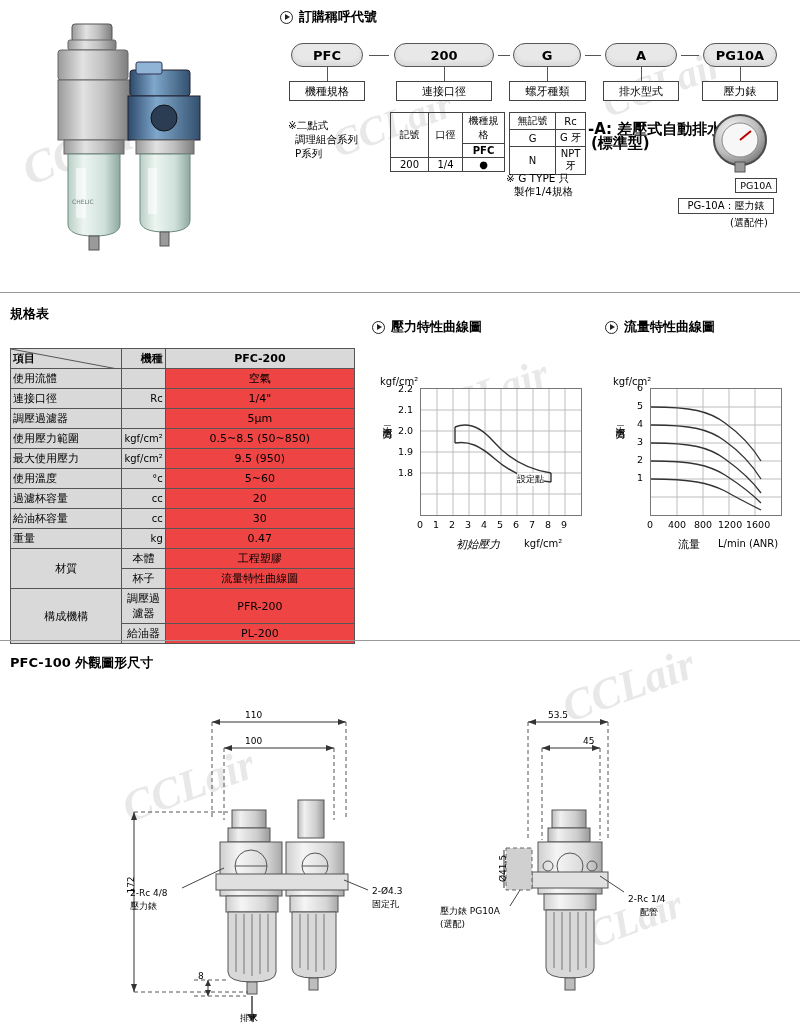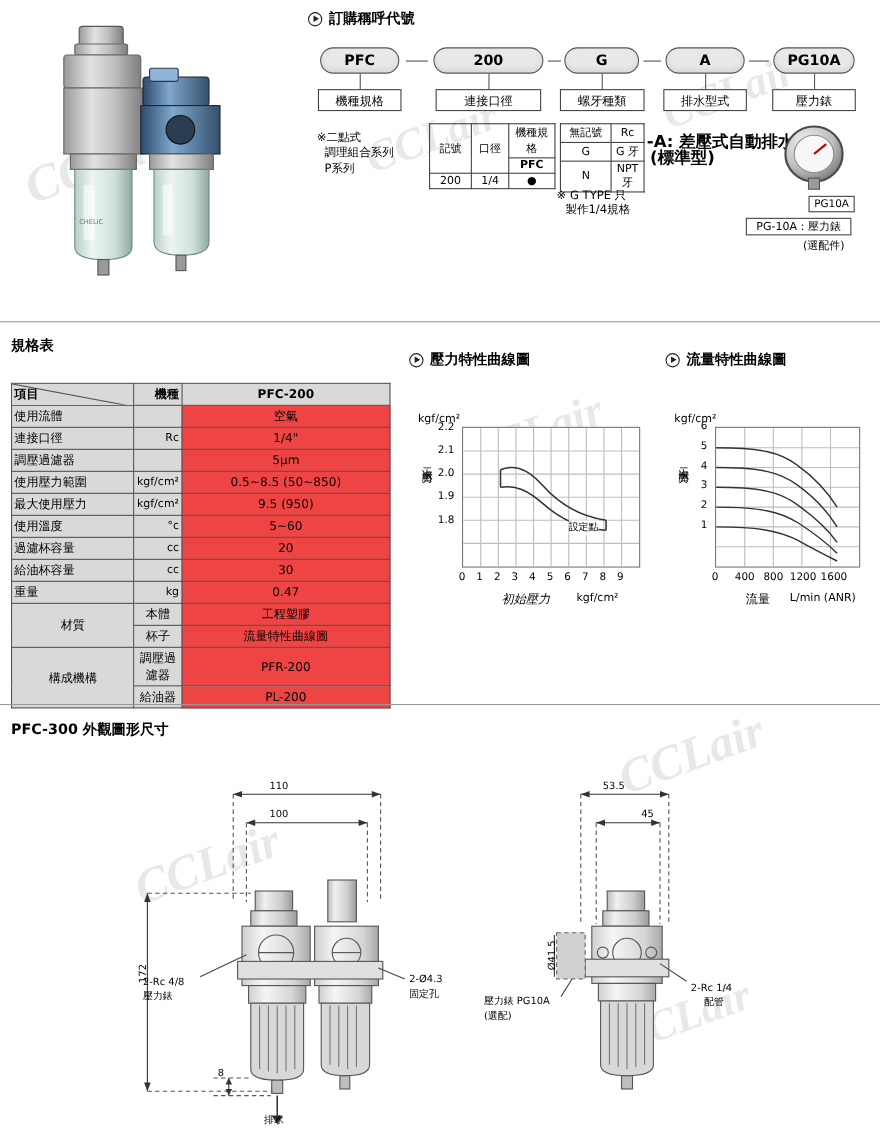--- a/index.html
+++ b/index.html
@@ -415,21 +415,21 @@
 <div class="abs axis-t" style="left:668px;top:519px;">400</div>
 <div class="abs axis-t" style="left:694px;top:519px;">800</div>
 <div class="abs axis-t" style="left:718px;top:519px;">1200</div>
 <div class="abs axis-t" style="left:746px;top:519px;">1600</div>
 
 <div class="abs" style="left:678px;top:537px;font-size:11px;">流量</div>
 <div class="abs" style="left:718px;top:538px;font-size:10px;">L/min (ANR)</div>
 
 <div class="abs" style="left:0;top:640px;width:800px;height:1px;background:#999;"></div>
 
-<div class="abs" style="left:10px;top:654px;font-size:13px;font-weight:bold;">PFC-300 外觀圖形尺寸</div>
+<div class="abs" style="left:10px;top:654px;font-size:13px;font-weight:bold;">PFC-100 外觀圖形尺寸</div>
 
 <div class="abs" style="left:120px;top:700px;width:290px;height:330px;">
   <svg width="290" height="330" viewBox="0 0 290 330">
     <defs>
       <linearGradient id="bd" x1="0" y1="0" x2="1" y2="0">
         <stop offset="0%" stop-color="#bdbdbd"></stop>
           <stop offset="25%" stop-color="#f0f0f0"></stop>
         <stop offset="70%" stop-color="#cccccc"></stop>
           <stop offset="100%" stop-color="#9a9a9a"></stop>
       </linearGradient>

